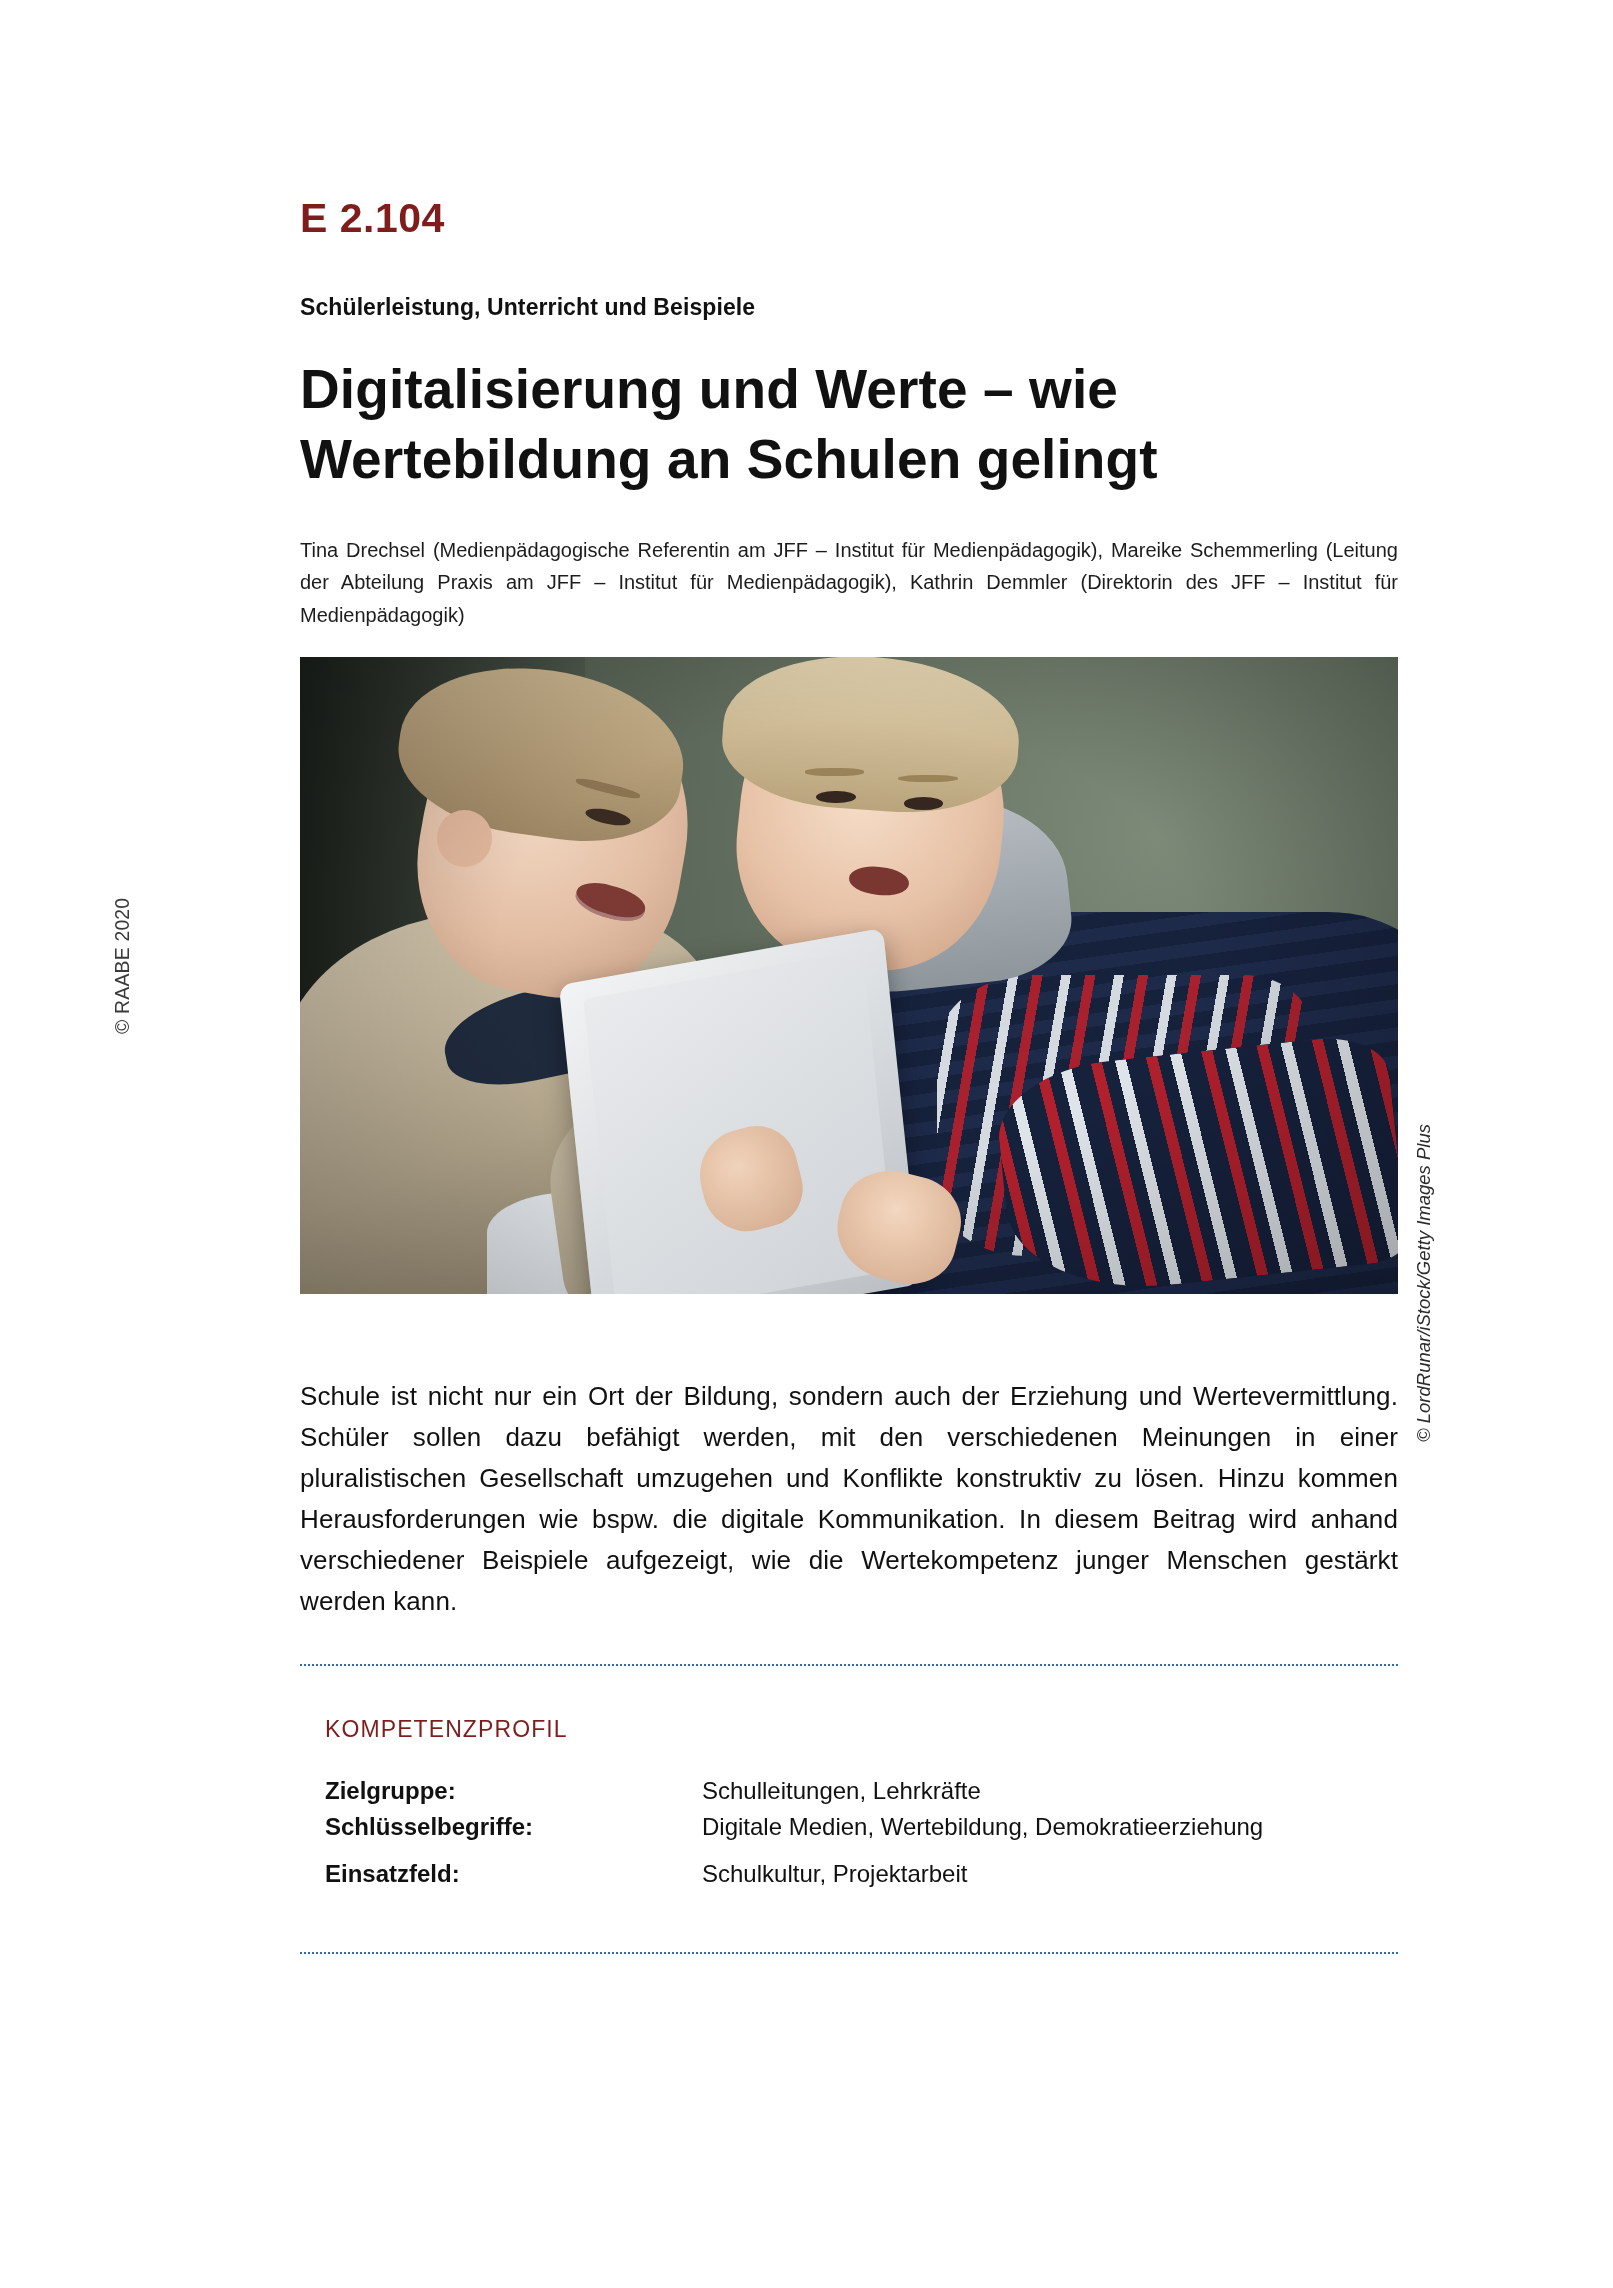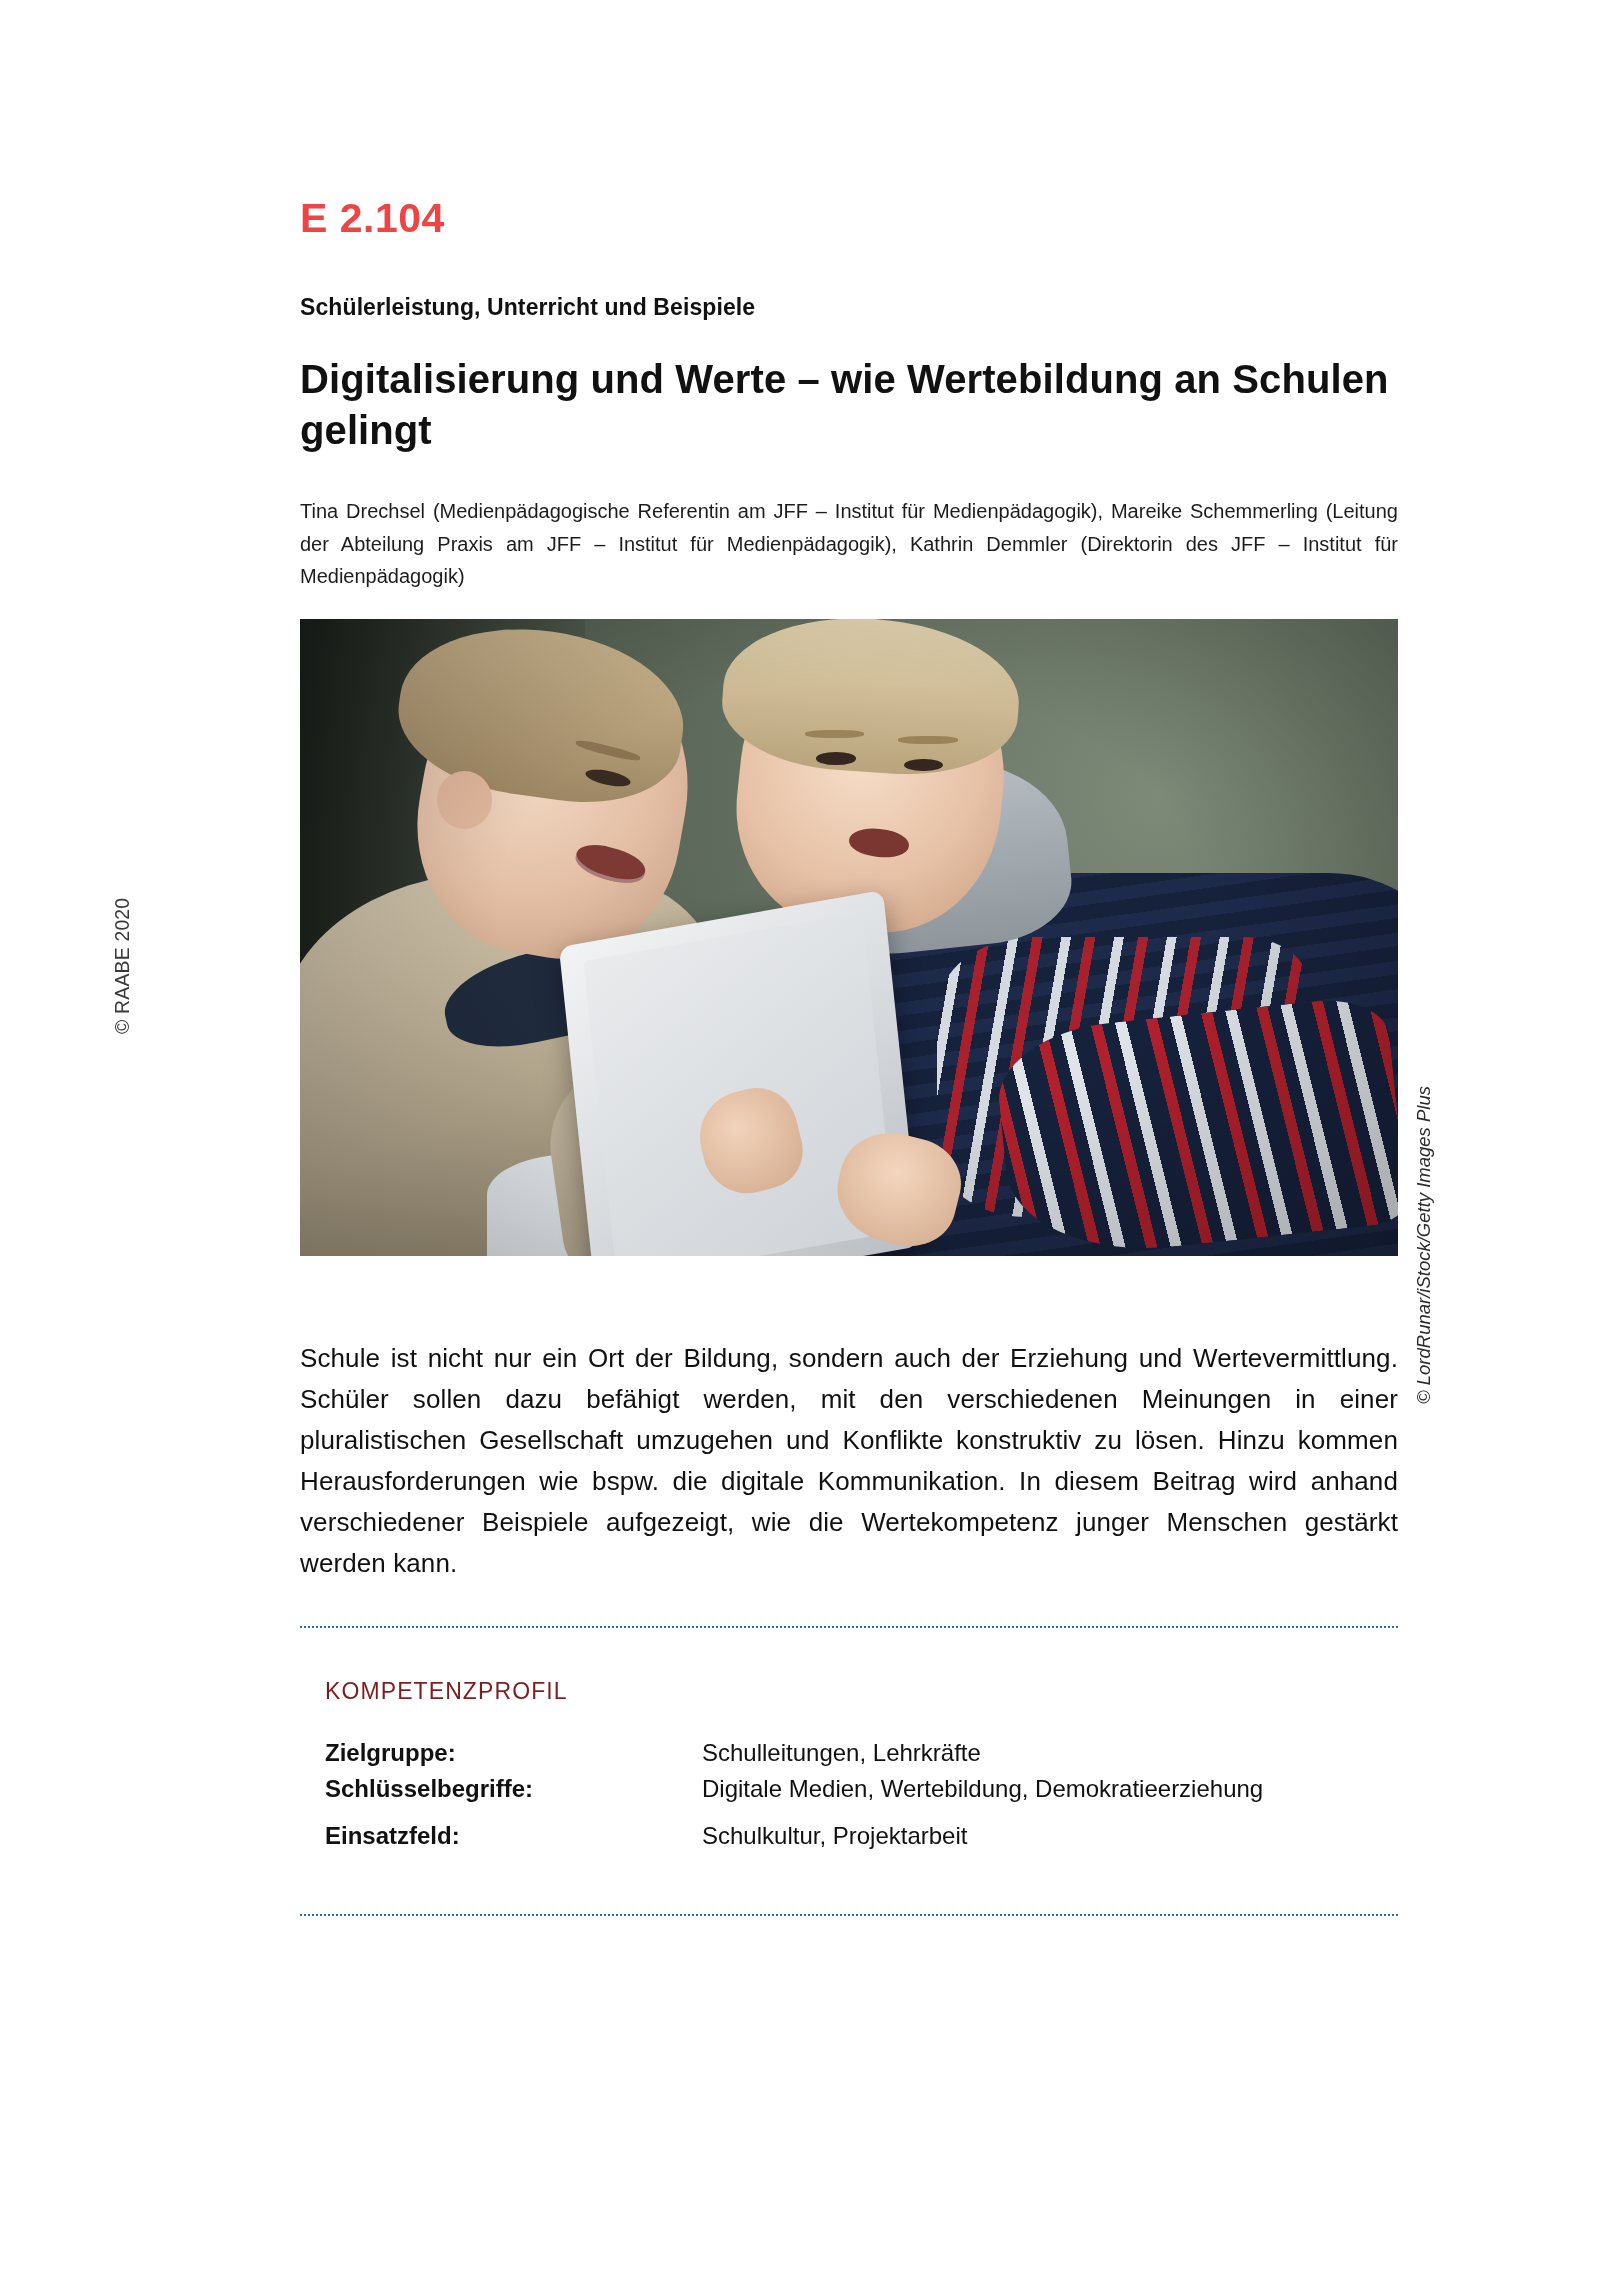--- a/index.html
+++ b/index.html
@@ -38,36 +38,36 @@
   .content {
     position: absolute;
     left: 300px;
     top: 198px;
     width: 1098px;
   }
 
   .doc-code {
     font-size: 41px;
     font-weight: bold;
-    color: #ef4444;
+    color: #7f1d1d;
     letter-spacing: 0.5px;
     margin: 0 0 55px 0;
     line-height: 1;
   }
 
   .kicker {
     font-size: 23px;
     font-weight: bold;
     color: #111;
     margin: 0 0 33px 0;
     letter-spacing: 0.1px;
   }
 
   .title {
-    font-size: 40px;
+    font-size: 55px;
     font-weight: bold;
     color: #111;
     line-height: 1.28;
     margin: 0 0 39px 0;
     letter-spacing: 0.1px;
   }
 
   .authors {
     font-size: 20px;
     line-height: 1.62;

